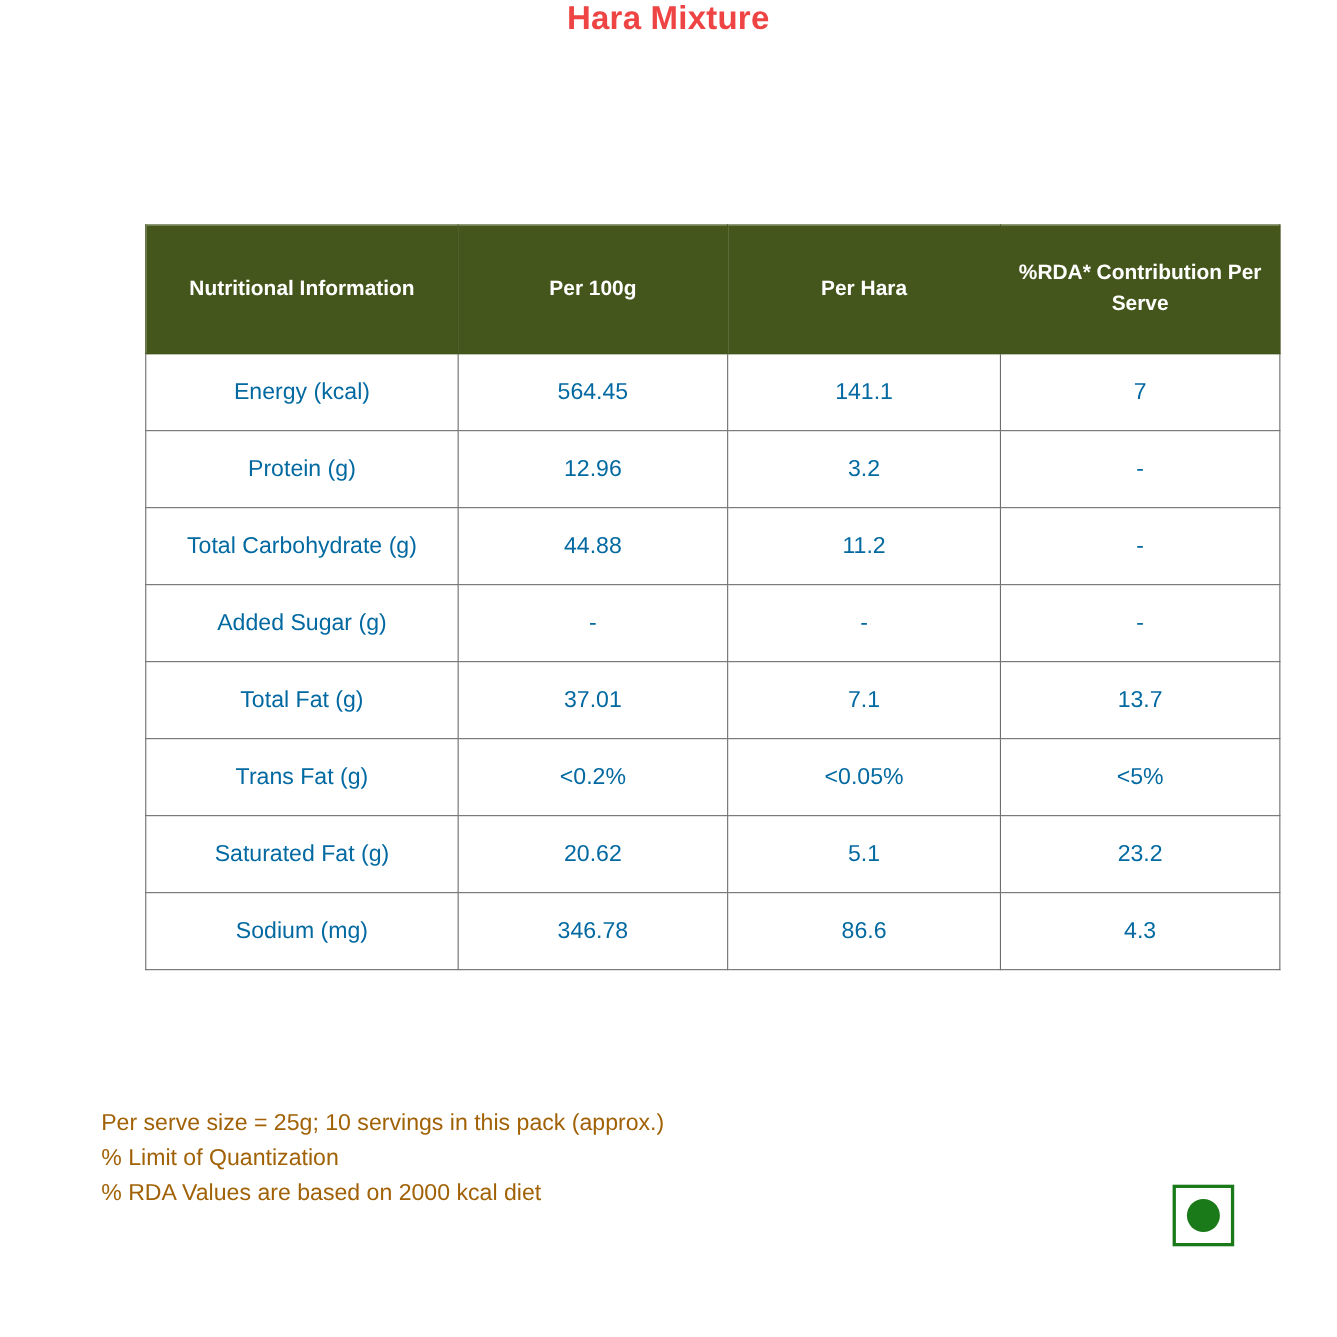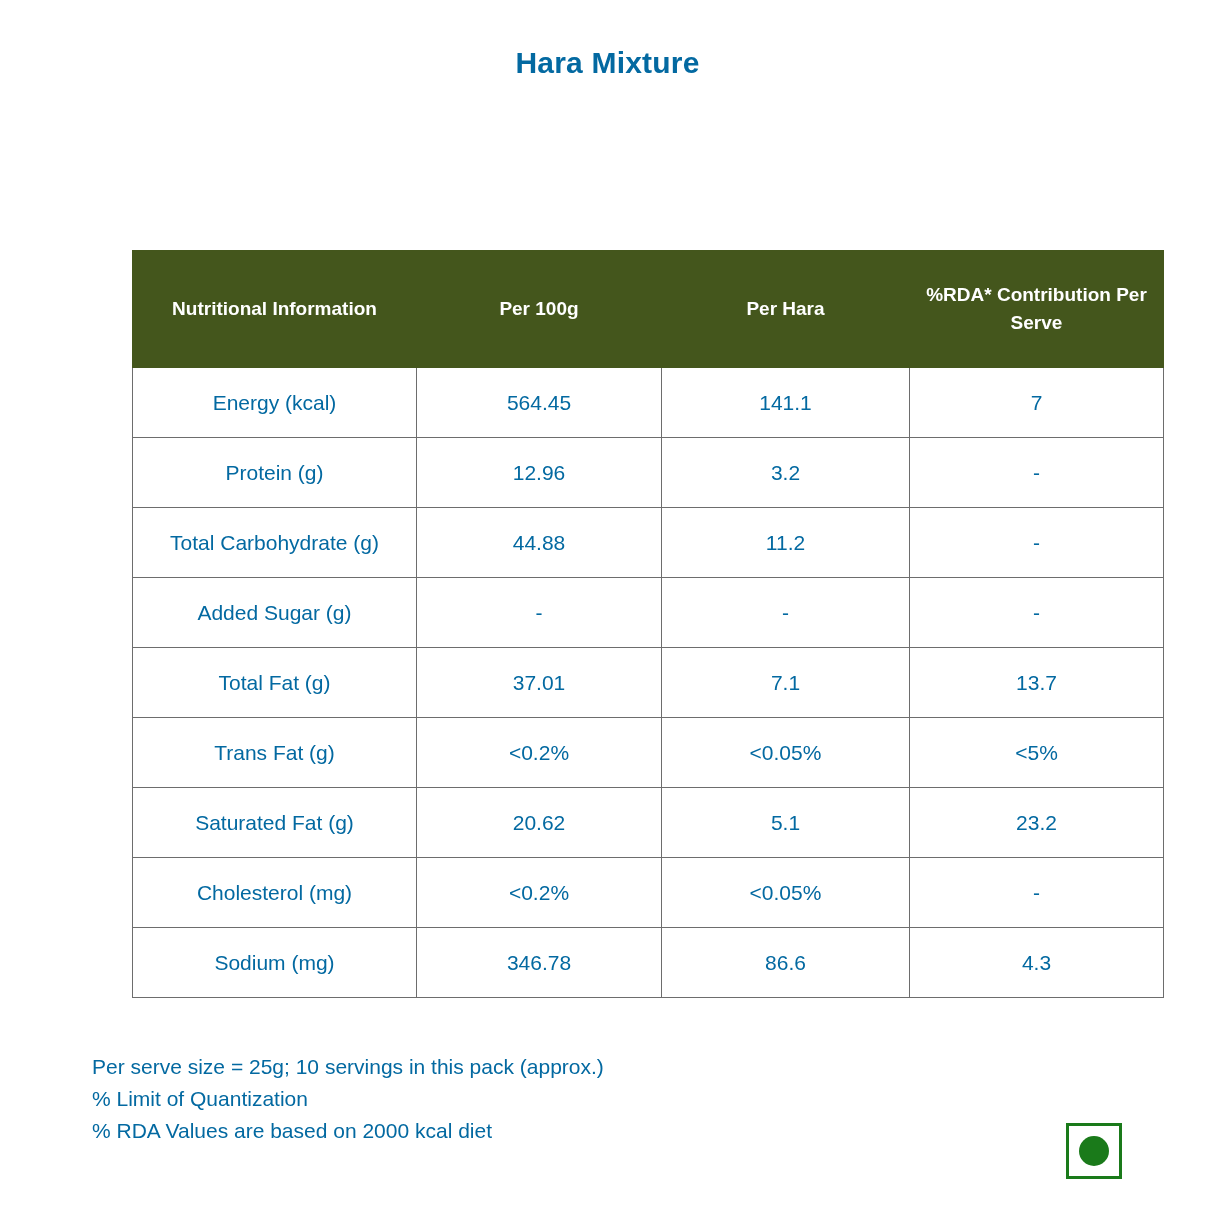--- a/index.html
+++ b/index.html
@@ -18,23 +18,22 @@
   .page {
     width: 1215px;
     height: 1215px;
     position: relative;
     box-sizing: border-box;
   }
   .title {
     text-align: center;
     font-size: 30px;
     font-weight: bold;
-    color: #0369a1;
+    color: #ef4444;
     letter-spacing: 0.2px;
-    margin-top: 46px;
   }
   .table-wrap {
     position: absolute;
     left: 92px;
     top: 204px;
     width: 1031px;
     padding-left: 40px;
   }
   table.nutrition {
     border-collapse: collapse;
@@ -71,21 +70,21 @@
   col.c2 { width: 245px; }
   col.c3 { width: 248px; }
   col.c4 { width: 254px; }
 
   .notes {
     position: absolute;
     left: 92px;
     top: 1005px;
     font-size: 21px;
     line-height: 1.52;
-    color: #0369a1;
+    color: #a16207;
   }
   .notes div { white-space: nowrap; }
 
   .veg-mark {
     position: absolute;
     left: 1066px;
     top: 1077px;
     width: 56px;
     height: 56px;
     border: 3px solid #1a7a1a;
@@ -164,26 +163,20 @@
           <td>&lt;0.05%</td>
           <td>&lt;5%</td>
         </tr>
         <tr>
           <td>Saturated Fat (g)</td>
           <td>20.62</td>
           <td>5.1</td>
           <td>23.2</td>
         </tr>
         <tr>
-          <td>Cholesterol (mg)</td>
-          <td>&lt;0.2%</td>
-          <td>&lt;0.05%</td>
-          <td>-</td>
-        </tr>
-        <tr>
           <td>Sodium (mg)</td>
           <td>346.78</td>
           <td>86.6</td>
           <td>4.3</td>
         </tr>
       </tbody>
     </table>
   </div>
 
   <div class="notes">

